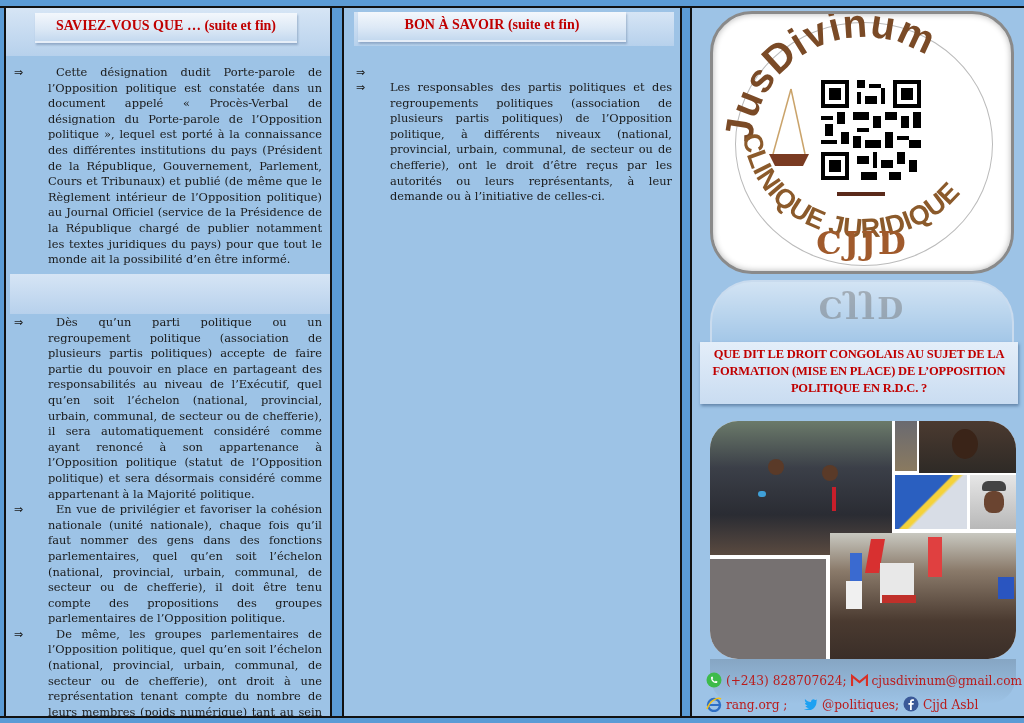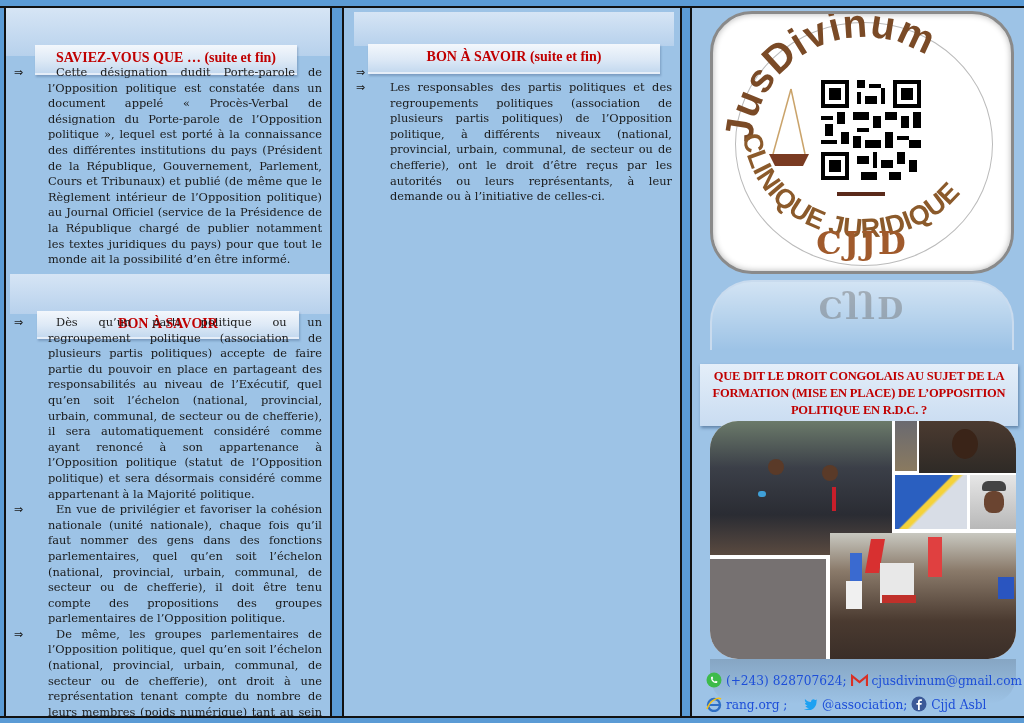--- a/index.html
+++ b/index.html
@@ -32,21 +32,20 @@
     position: absolute;
     background: linear-gradient(180deg, #f3f7fc 0%, #dde9f6 55%, #c4d9ef 100%);
     border-bottom: 2px solid #e6eef8;
     box-shadow: 1px 2px 2px rgba(60,90,130,0.35);
     color: #c00000;
     font-family: "Liberation Serif", "DejaVu Serif", serif;
     font-weight: bold;
     font-size: 14px;
     text-align: center;
     line-height: 26px;
-    margin-top: 32px;
   }
   .header-band {
     position: absolute;
     background: linear-gradient(180deg, #d6e5f5 0%, #b7d1ec 100%);
   }
   .text-block {
     position: absolute;
     font-size: 11.4px;
     line-height: 15.6px;
     text-align: justify;
@@ -101,42 +100,42 @@
     border-bottom: none;
     background: linear-gradient(180deg, rgba(255,255,255,0.55) 0%, rgba(157,195,230,0) 100%);
     overflow: hidden;
   }
   .reflect-text {
     position:absolute; left:0; width:100%; top: 8px; text-align:center;
     font-family: "DejaVu Serif", serif; font-weight:bold; font-size: 30px;
     color: rgba(110,110,110,0.45); transform: scaleY(-1); letter-spacing: 2px;
   }
   .question-box {
-    position: absolute; left: 8px; top: 356px; width: 318px; height: 62px;
+    position: absolute; left: 8px; top: 334px; width: 318px; height: 62px;
     background: linear-gradient(180deg, #e4eef9 0%, #c9dcf1 100%);
     box-shadow: 1px 2px 3px rgba(40,70,110,0.5);
     color: #c00000;
     font-family: "Liberation Serif", serif;
     font-weight: bold;
     font-size: 12.5px;
     line-height: 17px;
     text-align: center;
     padding-top: 4px;
     letter-spacing: -0.2px;
   }
   .collage {
     position: absolute; left: 18px; top: 413px; width: 306px; height: 238px;
     border-radius: 28px;
     overflow: hidden;
     background: #fff;
   }
   .ph { position: absolute; }
   .contact {
     position: absolute; left: 14px; font-size: 12.2px;
-    font-family: "DejaVu Serif", serif; color: #1d4ed8; white-space: nowrap;
+    font-family: "DejaVu Serif", serif; color: #b91c1c; white-space: nowrap;
   }
   .ico { display:inline-block; vertical-align: middle; }
   .contact-reflect {
     position:absolute; left: 18px; top: 651px; width: 306px; height: 45px;
     border-radius: 0 0 28px 28px;
     background: linear-gradient(180deg, rgba(90,110,130,0.35) 0%, rgba(157,195,230,0) 100%);
   }
 </style>
 </head>
 <body>
@@ -148,38 +147,37 @@
     <div class="header-band" style="left:0;top:0;width:324px;height:48px;"></div>
     <div class="section-header" style="left:29px;top:5px;width:262px;height:30px;">SAVIEZ-VOUS QUE … (suite et fin)</div>
 
     <div class="text-block" style="left:6px;top:57px;width:310px;">
       <div class="bullet">
         <span class="arrow">⇒</span><span class="indent"></span><span>Cette désignation dudit Porte-parole de l’Opposition politique est constatée dans un document appelé « Procès-</span><b>Verbal de désignation du Porte-parole de l’Opposition politique</b><span> », lequel est porté à la connaissance des différentes institutions du pays (Président de la République, Gouvernement, Parlement, Cours et Tribunaux) et publié (de même que le Règlement intérieur de l’Opposition politique) au Journal Officiel (service de la Présidence de la République chargé de publier notamment les textes juridiques du pays) pour que tout le monde ait la possibilité d’en être informé.</span>
       </div>
     </div>
 
     <div class="header-band" style="left:4px;top:266px;width:320px;height:40px;"></div>
-    <div class="section-header" style="left:31px;top:271px;width:262px;height:28px;">BON À SAVOIR</div>
 
     <div class="text-block" style="left:6px;top:307px;width:310px;">
       <div class="bullet">
         <span class="arrow">⇒</span><span class="indent"></span><span>Dès qu’un parti politique ou un regroupement politique (association de plusieurs partis politiques) accepte de faire partie du pouvoir en place en partageant des responsabilités au niveau de l’Exécutif, quel qu’en soit l’échelon (national, provincial, urbain, communal, de secteur ou de chefferie), il sera automatiquement considéré comme ayant renoncé à son appartenance à l’Opposition politique (statut de l’Opposition politique) et sera désormais considéré comme appartenant à la Majorité politique.</span>
       </div>
       <div class="bullet">
         <span class="arrow">⇒</span><span class="indent"></span><span>En vue de privilégier et favoriser la cohésion nationale (unité nationale), chaque fois qu’il faut nommer des gens dans des fonctions parlementaires, quel qu’en soit l’échelon (national, provincial, urbain, communal, de secteur ou de chefferie), il doit être tenu compte des propositions des groupes parlementaires de l’Opposition politique.</span>
       </div>
       <div class="bullet">
         <span class="arrow">⇒</span><span class="indent"></span><span>De même, les groupes parlementaires de l’Opposition politique, quel qu’en soit l’échelon (national, provincial, urbain, communal, de secteur ou de chefferie), ont droit à une représentation tenant compte du nombre de leurs membres (poids numérique) tant au sein du Parlement national, qu’aux niveaux provincial, urbain, communal, de secteur ou de chefferie.</span>
       </div>
     </div>
   </div>
 
   <div class="panel" id="panel-mid">
     <div class="header-band" style="left:10px;top:4px;width:320px;height:34px;"></div>
-    <div class="section-header" style="left:24px;top:4px;width:292px;height:30px;">BON À SAVOIR (suite et fin)</div>
+    <div class="section-header" style="left:14px;top:4px;width:268px;height:30px;">BON À SAVOIR (suite et fin)</div>
 
     <div class="text-block" style="left:10px;top:57px;width:318px;">
       <div class="bullet" style="padding-left:36px;margin-bottom:15px;">
         <span class="arrow">⇒</span>
       </div>
       <div class="bullet" style="padding-left:36px;">
         <span class="arrow">⇒</span><span>Les responsables des partis politiques et des regroupements politiques (association de plusieurs partis politiques) de l’Opposition politique, à différents niveaux (national, provincial, urbain, communal, de secteur ou de chefferie), ont le droit d’être reçus par les autorités ou leurs représentants, à leur demande ou à l’initiative de celles-ci.</span>
       </div>
     </div>
   </div>
@@ -306,21 +304,21 @@
             <path d="M1 13 C4 4 12 1 15 3" fill="none" stroke="#f2c11b" stroke-width="1.6"></path>
           </svg>
       </span>
       <span>rang.org ;</span>
       <span style="display:inline-block;width:8px;"></span>
       <span class="ico">
         <svg width="15" height="12" viewBox="0 0 15 12">
             <path d="M14 1.5 C13 2 12.5 2 12 2 C11 0.5 8 1 8 4 C5 4 3 2 2 1 C1.5 3 2.5 4.5 3.5 5 C3 5 2.5 5 2 4.7 C2 6.5 3.5 7.5 4.5 7.5 C4 8 3 8 2.5 8 C3 9.5 4.5 10 6 10 C4.5 11 2.5 11.5 1 11.2 C8 15 14 9 13.5 3 Z" fill="#1da1f2"></path>
           </svg>
       </span>
-      <span>@association;</span>
+      <span>@politiques;</span>
       <span class="ico">
         <svg width="16" height="16" viewBox="0 0 16 16">
             <circle cx="8" cy="8" r="7.5" fill="#3b5998"></circle>
             <path d="M8.8 14 L8.8 8.8 L10.5 8.8 L10.8 7 L8.8 7 L8.8 5.8 C8.8 5.2 9 4.9 9.8 4.9 L10.9 4.9 L10.9 3.3 C10.5 3.2 9.9 3.2 9.3 3.2 C7.8 3.2 7 4.1 7 5.6 L7 7 L5.4 7 L5.4 8.8 L7 8.8 L7 14 Z" fill="#fff"></path>
           </svg>
       </span>
       <span>Cjjd Asbl</span>
     </div>
   </div>
 

